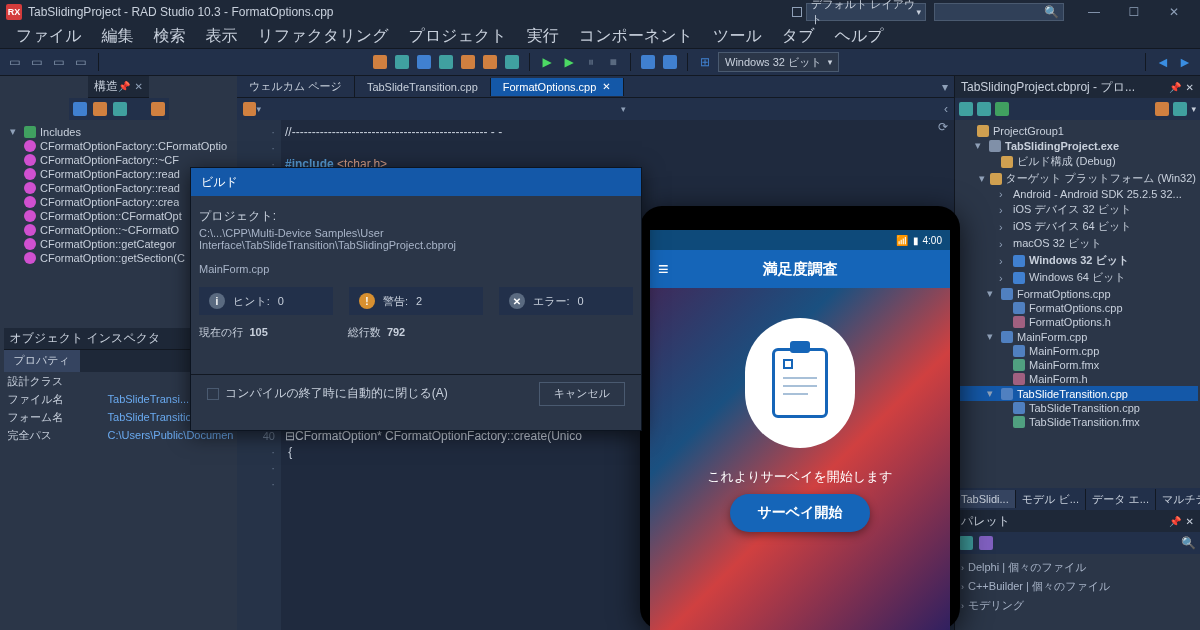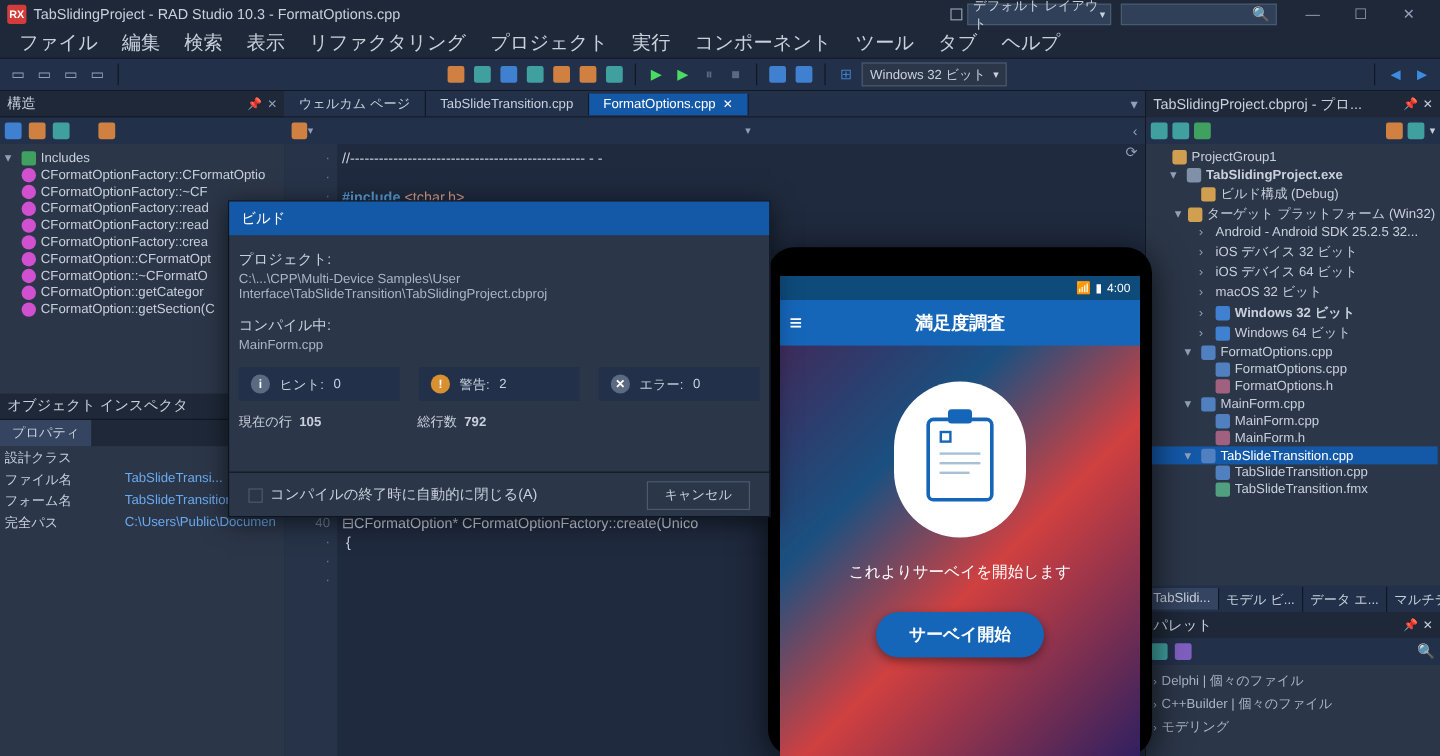--- a/index.html
+++ b/index.html
@@ -14,21 +14,21 @@
 .mainmenu { height:24px; background:#1e2838; display:flex; align-items:center; padding:0 6px; gap:0;}
 .mainmenu .mi { padding:3px 10px; font-size:16px; }
 .toolbar { height:28px; background:#22304a; border-top:1px solid #121822; border-bottom:1px solid #121822; display:flex; align-items:center; padding:0 6px; gap:4px; }
 .tb-icon { width:18px; height:18px; display:inline-flex; align-items:center; justify-content:center; font-size:12px; color:#8fa0b8;}
 .tb-sep { width:1px; height:18px; background:#121822; margin:0 4px;}
 .tb-green { color:#4cd964; }
 .tb-combo { height:20px; background:#2b3648; border:1px solid #4a5a70; padding:0 6px; display:flex; align-items:center; gap:6px; font-size:11px;}
 .tb-nav { color:#3a8de0; font-size:14px; }
 
 .workarea { display:flex; height:554px; }
-.leftcol { width:237px; display:flex; flex-direction:column; }
+.leftcol { width:237px; display:flex; flex-direction:column;align-items:center; }
 .panel-hdr { height:22px; background:#1e2838; display:flex; align-items:center; justify-content:space-between; padding:0 6px; border-bottom:1px solid #121822;}
 .panel-hdr .t { font-size:12px; }
 .panel-hdr .btns { display:flex; gap:4px; color:#8fa0b8; font-size:10px;}
 .panel-tb { height:22px; background:#22304a; display:flex; align-items:center; padding:0 4px; gap:6px;}
 .struct-body { flex:1; background:#2b3648; padding:4px 2px; overflow:hidden; font-size:11px; }
 .tree-row { display:flex; align-items:center; gap:4px; padding:1px 2px; white-space:nowrap; overflow:hidden;}
 .tree-row .exp { width:10px; color:#8fa0b8; }
 .tree-row .ic-pink { width:12px; height:12px; background:#d050d0; border-radius:50%; flex-shrink:0;}
 .tree-row .ic-green { width:12px; height:12px; background:#40a060; border-radius:2px; flex-shrink:0;}
 .tree-row .lbl { overflow:hidden; text-overflow:ellipsis; }
@@ -104,21 +104,21 @@
 .device .statusbar { height:20px; background:#0e4a7a; display:flex; align-items:center; justify-content:flex-end; padding:0 8px; gap:4px; color:#fff; font-size:10px;}
 .device .appbar { height:38px; background:#1565b8; display:flex; align-items:center; padding:0 8px; color:#fff;}
 .device .ham { font-size:18px; margin-right:10px;}
 .device .apptitle { flex:1; text-align:center; font-size:15px; font-weight:bold; margin-left:-20px;}
 .device .content { position:absolute; top:58px; left:0; right:0; bottom:0; display:flex; flex-direction:column; align-items:center; padding-top:30px; background:rgba(0,0,0,0);}
 .device .clipboard { width:110px; height:130px; background:#fff; border-radius:55px; display:flex; align-items:center; justify-content:center; margin-bottom:20px;}
 .device .clipinner { width:56px; height:70px; background:#fff; border:3px solid #1565b8; border-radius:6px; position:relative;}
 .device .clipinner::before { content:''; position:absolute; top:-10px; left:50%; transform:translateX(-50%); width:20px; height:12px; background:#1565b8; border-radius:3px;}
 .device .clipinner .line { height:2px; background:#a8c0d8; margin:6px 8px;}
 .device .clipinner .chk2 { position:absolute; top:8px; left:8px; width:10px; height:10px; border:2px solid #1565b8;}
-.device .msg { color:#fff; font-size:13px; margin-bottom:24px;}
+.device .msg { color:#fff; font-size:13px; margin-bottom:8px;}
 .device .startbtn { padding:10px 28px; background:#1565b8; color:#fff; border-radius:22px; font-size:14px; font-weight:bold; box-shadow:0 3px 8px rgba(0,0,0,.4);}
 
 .ic-box { width:14px; height:14px; display:inline-block; border-radius:2px;}
 .c-blue{background:#4080d0;} .c-orange{background:#d08040;} .c-green{background:#40a060;} .c-teal{background:#40a0a0;} .c-purple{background:#8060c0;}
 .chev{font-size:9px;}
 </style>
 </head>
 <body>
 
 <div class="titlebar">
@@ -449,20 +449,26 @@
         </div>
         <div class="pt-row">
           <span class="ind" style="width:36px"></span>
           <span class="exp"></span>
           <span class="ic cpp"></span>
           <span class="">MainForm.cpp</span>
         </div>
         <div class="pt-row">
           <span class="ind" style="width:36px"></span>
           <span class="exp"></span>
+          <span class="ic fmx"></span>
+          <span class="">MainForm.fmx</span>
+        </div>
+        <div class="pt-row">
+          <span class="ind" style="width:36px"></span>
+          <span class="exp"></span>
           <span class="ic h"></span>
           <span class="">MainForm.h</span>
         </div>
         <div class="pt-row sel">
           <span class="ind" style="width:24px"></span>
           <span class="exp">▾</span>
           <span class="ic cpp"></span>
           <span class="">TabSlideTransition.cpp</span>
         </div>
         <div class="pt-row">
@@ -504,21 +510,20 @@
         <div class="cat"><span class="chev">›</span> モデリング</div>
       </div>
   </div>
 </div>
 
 <div class="build-dlg">
   <div class="bd-title">ビルド</div>
   <div class="bd-body">
     <div class="bd-label">プロジェクト:</div>
     <div class="bd-path">C:\...\CPP\Multi-Device Samples\User Interface\TabSlideTransition\TabSlidingProject.cbproj</div>
-    <div class="bd-label">コンパイル中:</div>
     <div class="bd-path">MainForm.cpp</div>
     <div class="bd-stats">
       <div class="stat">
         <span class="circ info">i</span>
         <span>ヒント:</span>
         <span>0</span>
       </div>
       <div class="stat">
         <span class="circ warn">!</span>
         <span>警告:</span>

